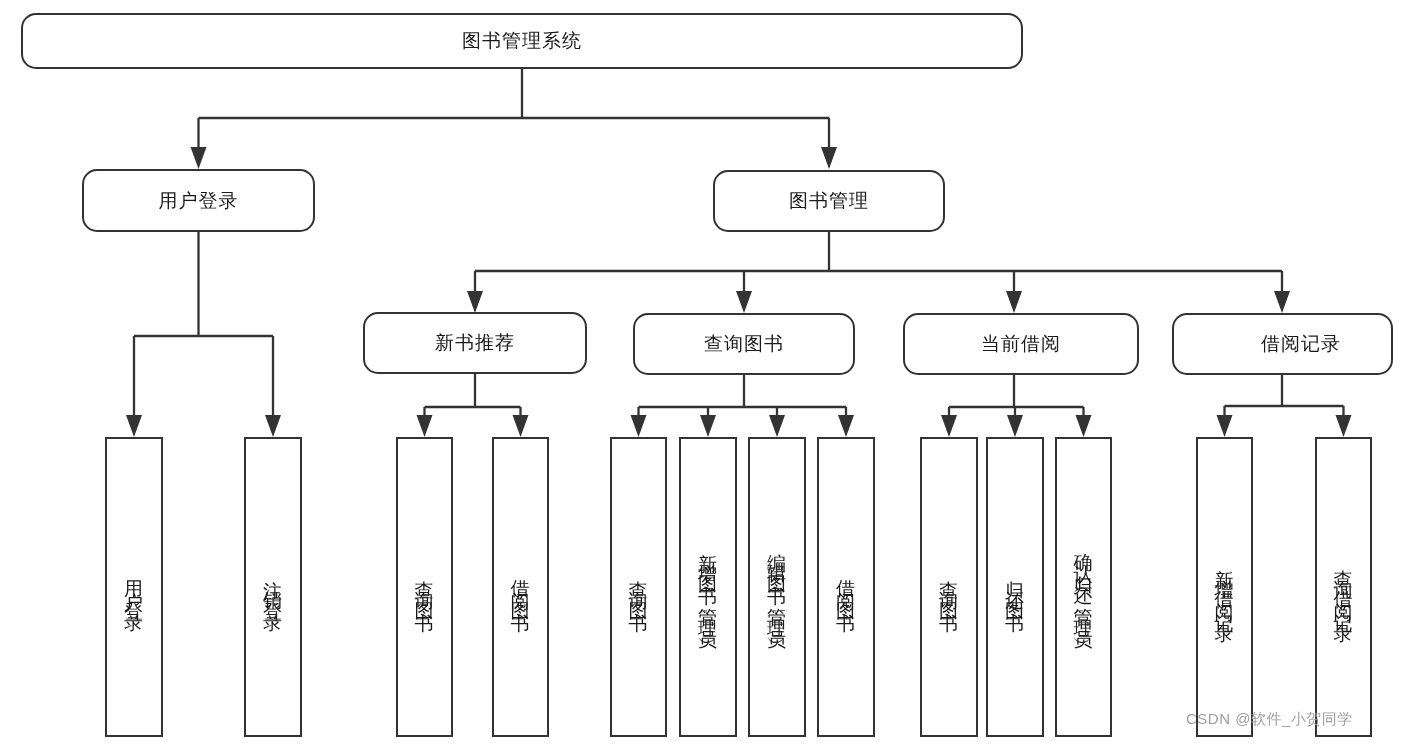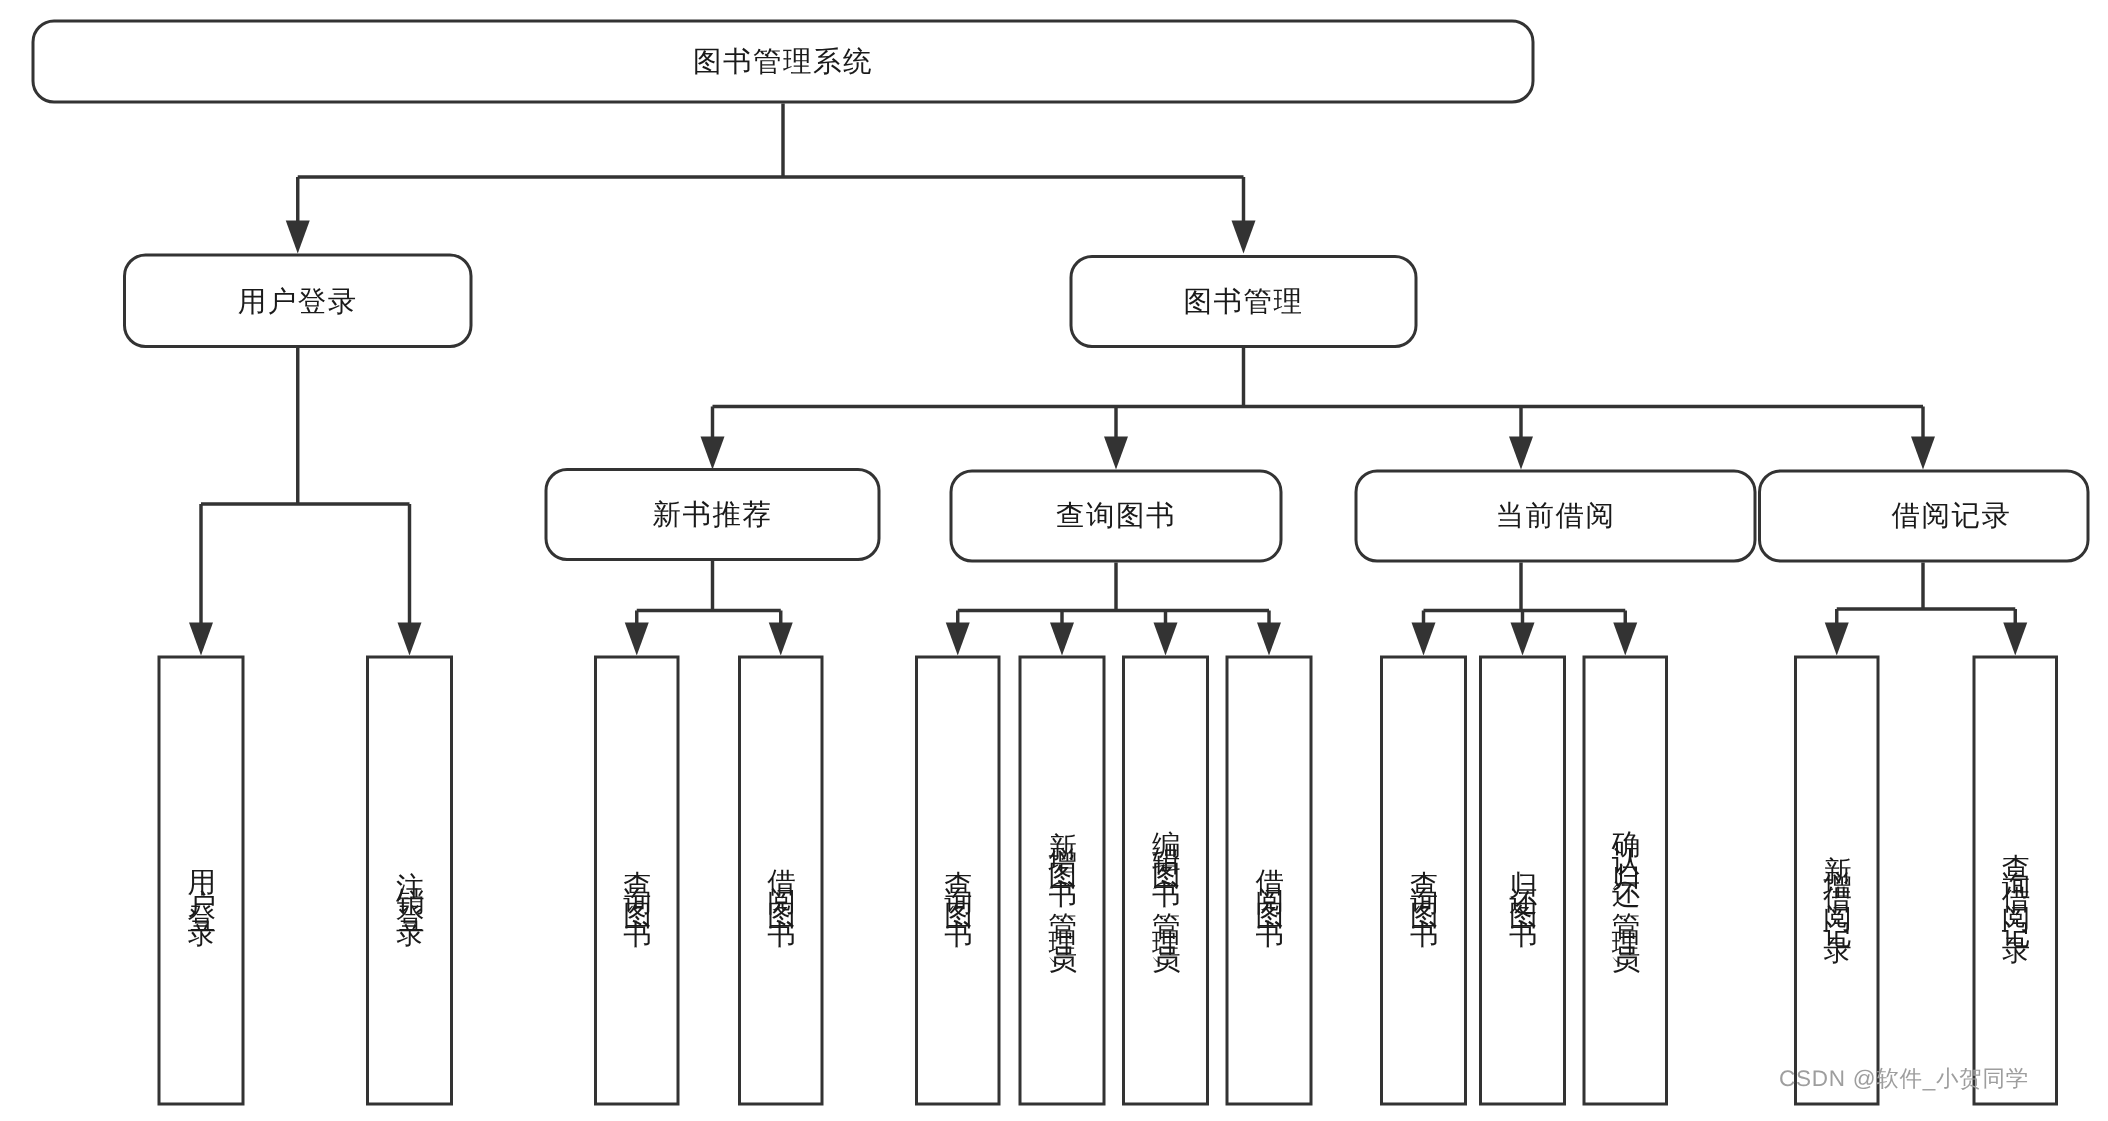--- a/index.html
+++ b/index.html
@@ -98,21 +98,21 @@
   <div class="node hbox" style="left:713px;top:170px;width:232px;height:62px;text-align:right;">
     <span>图书管理</span>
   </div>
 
   <div class="node hbox" style="left:363px;top:312px;width:224px;height:62px;">
     <span>新书推荐</span>
   </div>
   <div class="node hbox" style="left:633px;top:313px;width:222px;height:62px;">
     <span>查询图书</span>
   </div>
-  <div class="node hbox" style="left:903px;top:313px;width:268px;height:62px;">
+  <div class="node hbox" style="left:903px;top:313px;width:236px;height:62px;">
     <span>当前借阅</span>
   </div>
   <div class="node hbox" style="left:1172px;top:313px;width:221px;height:62px;padding-left:37px;">
     <span>借阅记录</span>
   </div>
 
   <div class="node vbox" style="left:105px;top:437px;width:58px;height:300px;">
     <span>用户登录</span>
   </div>
   <div class="node vbox" style="left:244px;top:437px;width:58px;height:300px;">

